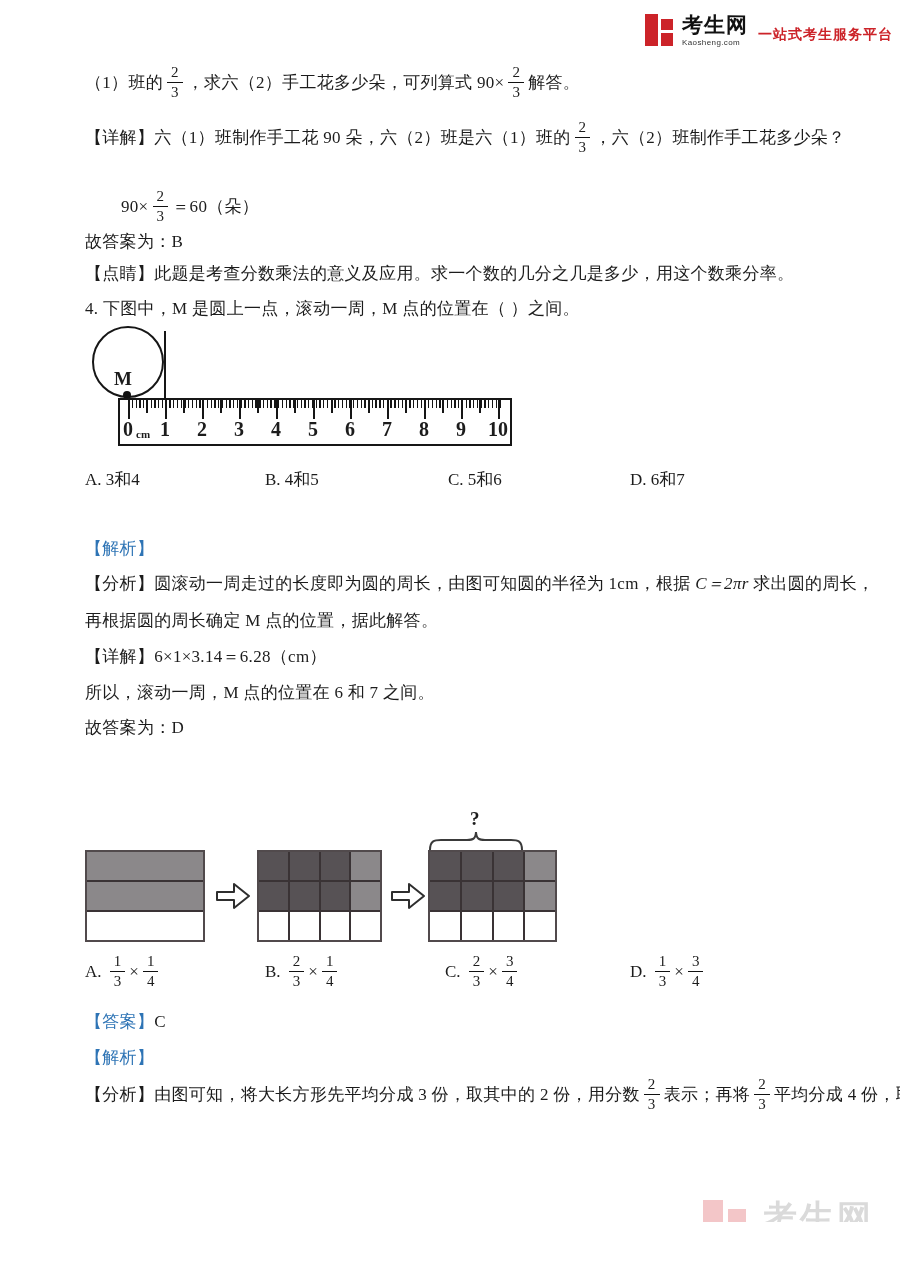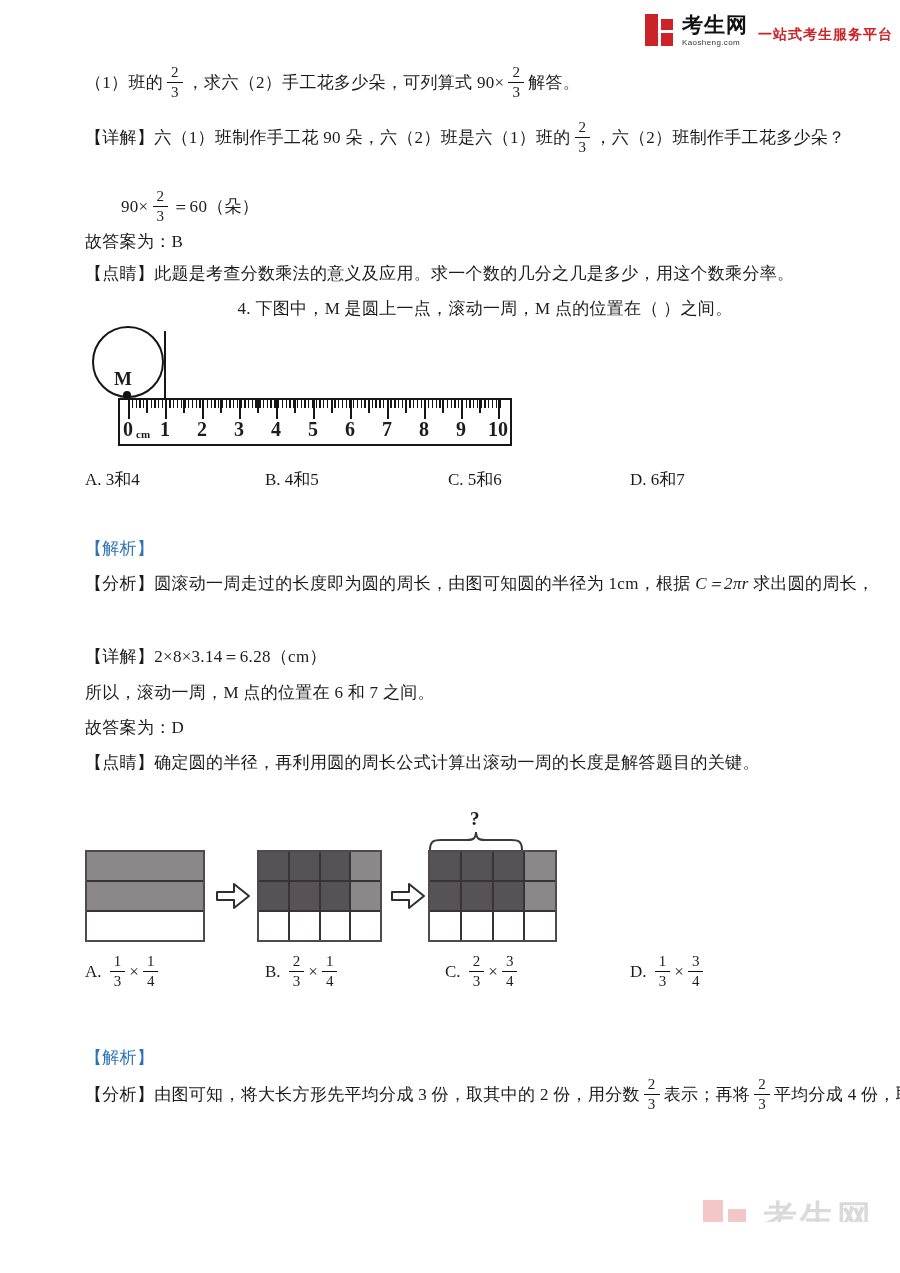--- a/index.html
+++ b/index.html
@@ -95,21 +95,21 @@
   </div>
   <div class="ln" style="top:121px;">
     <span>【详解】六（1）班制作手工花 90 朵，六（2）班是六（1）班的</span><span class="frac"><span class="fn">2</span><span class="fd">3</span></span><span>，六（2）班制作手工花多少朵？</span>
   </div>
   <div class="ln" style="top:190px;margin-left:36px;">
     <span>90×</span><span class="frac"><span class="fn">2</span><span class="fd">3</span></span><span>＝60（朵）</span>
   </div>
   <div class="ln" style="top:262px;">【点睛】此题是考查分数乘法的意义及应用。求一个数的几分之几是多少，用这个数乘分率。</div>
   <div class="ln" style="top:230px;">故答案为：B</div>
 
-  <div class="ln" style="top:297px;text-align:center;">4. 下图中，M 是圆上一点，滚动一周，M 点的位置在（      ）之间。</div>
+  <div class="ln" style="top:297px;">4. 下图中，M 是圆上一点，滚动一周，M 点的位置在（      ）之间。</div>
 
   <div class="q4d">
     <div class="circle"></div>
     <div class="m-label">M</div>
     <div class="m-dot"></div>
     <div class="vline"></div>
     <div class="ruler">
       <div class="ticks"></div>
       <span class="rn" style="left:8px">0</span>
       <span class="runit">cm</span>
@@ -130,24 +130,24 @@
     <span class="opt o1">A. 3和4</span>
     <span class="opt o2">B. 4和5</span>
     <span class="opt o3q4">C. 5和6</span>
     <span class="opt o4">D. 6和7</span>
   </div>
 
   <div class="ln blue" style="top:537px;">【解析】</div>
   <div class="ln" style="top:572px;">
     <span>【分析】圆滚动一周走过的长度即为圆的周长，由图可知圆的半径为 1cm，根据 </span><span class="mathit">C＝2πr</span><span> 求出圆的周长，</span>
   </div>
-  <div class="ln" style="top:645px;">【详解】2×8×3.14＝6.28（cm）</div>
+  <div class="ln" style="top:609px;">再根据圆的周长确定 M 点的位置，据此解答。</div>
+  <div class="ln" style="top:645px;">【详解】6×1×3.14＝6.28（cm）</div>
   <div class="ln" style="top:681px;">所以，滚动一周，M 点的位置在 6 和 7 之间。</div>
   <div class="ln" style="top:716px;">故答案为：D</div>
-  <div class="ln" style="top:751px;">【点睛】确定圆的半径，再利用圆的周长公式计算出滚动一周的长度是解答题目的关键。</div>
 
 
   <div class="q5d">
     <div class="grid1">
       <div class="cm"></div>
         <div class="cm"></div>
         <div class="cw"></div>
     </div>
     <svg class="arrow a1" viewBox="0 0 34 28">
       <polygon points="1,10 18,10 18,2 33,14 18,26 18,18 1,18" fill="#ffffff" stroke="#2e2e2e" stroke-width="2" stroke-linejoin="round"></polygon>
@@ -197,20 +197,23 @@
       <span>B. </span><span class="frac"><span class="fn">2</span><span class="fd">3</span></span><span>×</span><span class="frac"><span class="fn">1</span><span class="fd">4</span></span>
     </span>
     <span class="opt o3q5">
       <span>C. </span><span class="frac"><span class="fn">2</span><span class="fd">3</span></span><span>×</span><span class="frac"><span class="fn">3</span><span class="fd">4</span></span>
     </span>
     <span class="opt o4">
       <span>D. </span><span class="frac"><span class="fn">1</span><span class="fd">3</span></span><span>×</span><span class="frac"><span class="fn">3</span><span class="fd">4</span></span>
     </span>
   </div>
 
+  <div class="ln" style="top:1010px;">
+    <span class="blue">【答案】</span><span>C</span>
+  </div>
   <div class="ln blue" style="top:1046px;">【解析】</div>
   <div class="ln" style="top:1078px;">
     <span>【分析】由图可知，将大长方形先平均分成 3 份，取其中的 2 份，用分数</span><span class="frac"><span class="fn">2</span><span class="fd">3</span></span><span>表示；再将</span><span class="frac"><span class="fn">2</span><span class="fd">3</span></span><span>平均分成 4 份，取</span>
   </div>
 
   <div class="footer-line">考生网使用“考生”拼音顶级域名 kaosheng.com，诚邀合作伙伴共建一站式考生服务平台</div>
   <div class="wm">
     <div class="wm-icon">
       <div class="b1"></div>
         <div class="b2"></div>

